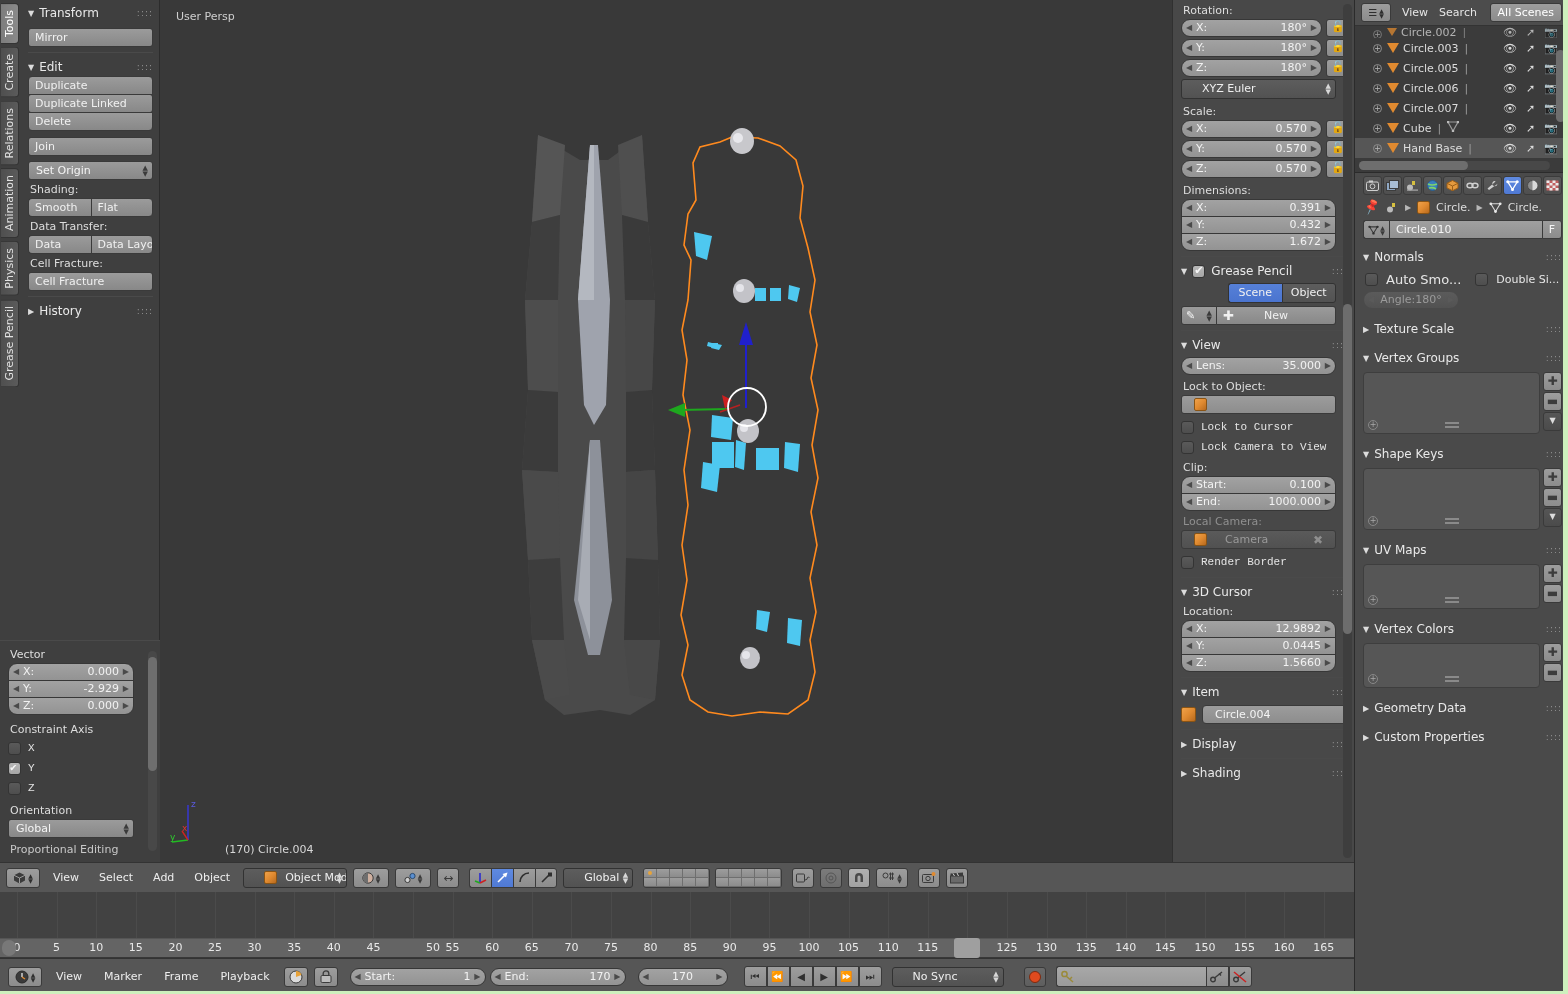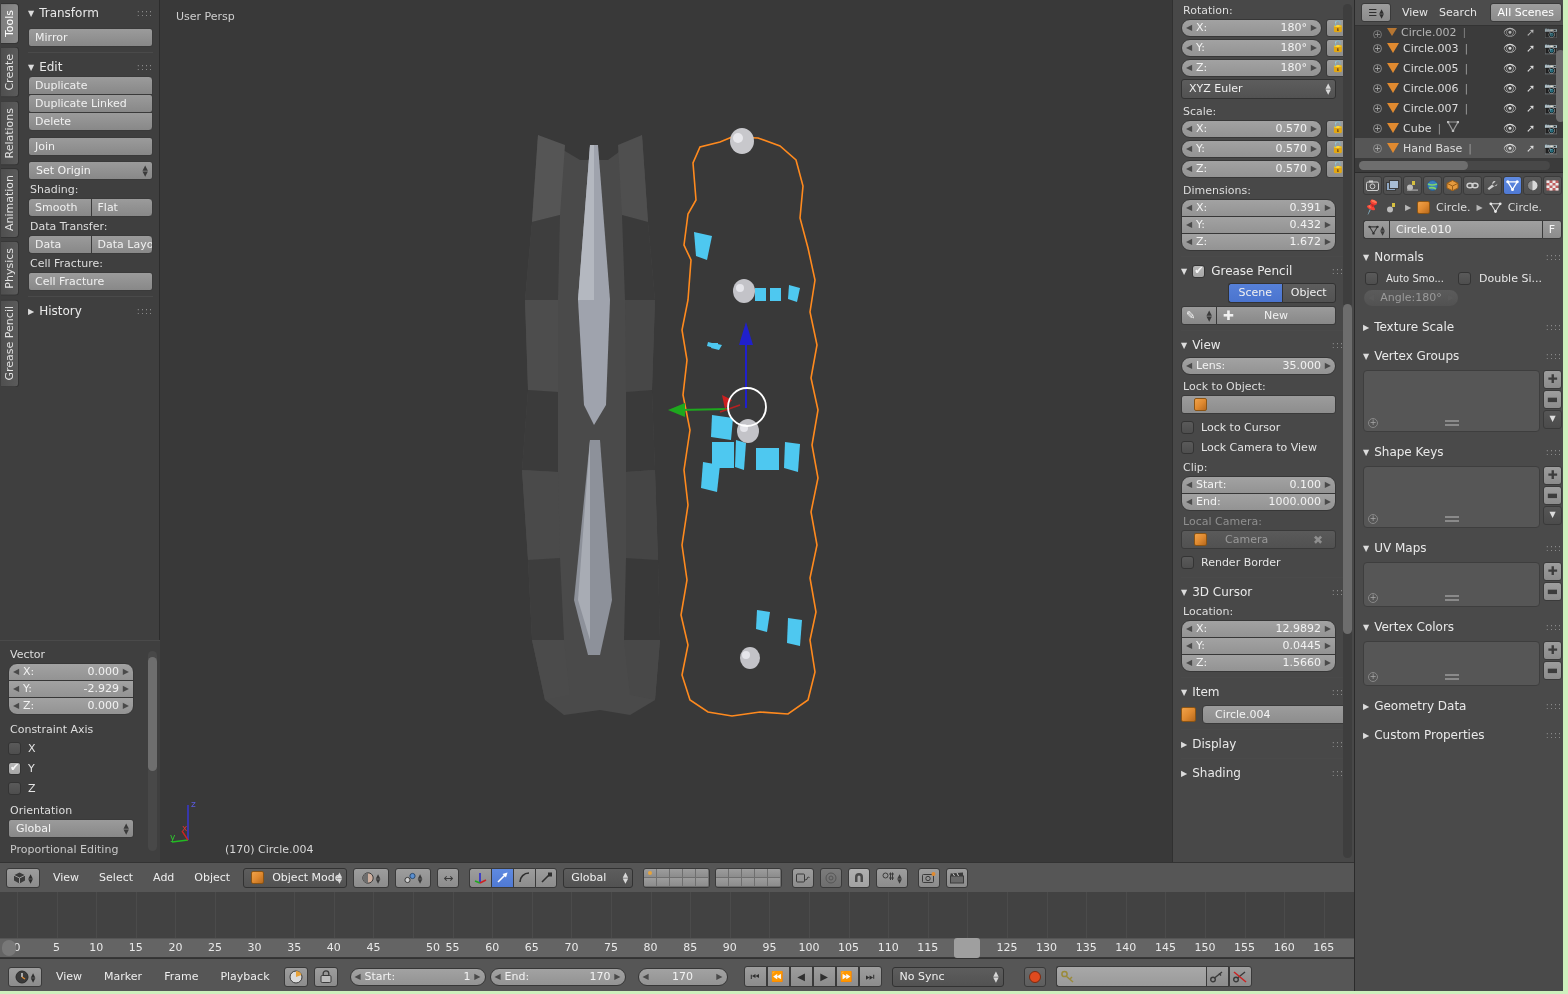--- a/index.html
+++ b/index.html
@@ -51,21 +51,21 @@
     font-size: 8px; color: #4a4a4a;
   }
   .num::before { content: "\25C0"; left: 4px; }
   .num::after  { content: "\25B6"; right: 4px; }
   .num.nodim::before, .num.nodim::after { color:#5a5a5a; }
   .dropdown {
     background: linear-gradient(to bottom, #5d5d5d, #525252);
     border: 1px solid #323232;
     border-radius: 3px;
     height: 20px; line-height: 18px;
-    padding: 0 18px 0 7px;
+    padding: 0 18px 0 20px;
     position: relative; color: #efefef; font-size: 11px;
     overflow: hidden; white-space: nowrap;
   }
   .dropdown .arrows {
     position: absolute; right: 4px; top: 50%; transform: translateY(-50%);
     font-size: 7px; line-height: 6px; color: #d8d8d8; text-align: center;
   }
   .lightdd {
     background: linear-gradient(to bottom, #9b9b9b, #888888);
     border: 1px solid #3a3a3a; border-radius: 3px;
@@ -140,21 +140,21 @@
     border-top: 1px solid #4a4a4a;
   }
   #opscroll {
     position: absolute; right: 3px; top: 10px; width: 9px; height: 200px;
     background: #484848; border-radius: 5px;
   }
   #opscroll i {
     display: block; position: absolute; left: 0; top: 6px;
     width: 9px; height: 114px; background: #6e6e6e; border-radius: 5px;
   }
-  .axisrow { display: flex; align-items: center; gap: 7px; height: 20px; }
+  .axisrow { display: flex; align-items: center; gap: 7px; height: 20px; font-family: Liberation Mono, monospace; }
   .axisrow span { font-size: 11px; color: #e4e4e4; }
 
   
   #viewport {
     position: absolute; left: 160px; top: 0; width: 1012px; height: 862px;
     background: #393939; overflow: hidden;
   }
   #vp-persp { position: absolute; left: 16px; top: 10px; font-size: 11px; color: #cfcfcf; }
   #vp-obj   { position: absolute; left: 65px; top: 843px; font-size: 11px; color: #d7d7d7; }
   #miniaxis { position: absolute; left: 10px; top: 795px; width: 40px; height: 50px; }
@@ -979,21 +979,21 @@
 
     <div class="ppanel">
       <div class="hsep" style="margin:2px 0 0 0"></div>
       <div class="panel-hdr">
         <span class="tri">▼</span>
         <span>Normals</span>
         <span class="grip">::::</span>
       </div>
       <div style="display:flex;gap:8px;align-items:center;margin:6px 0 4px 2px">
         <span class="cbox"></span>
-        <span style="font-size:10px">Auto Smo...</span>
+        <span style="font-size:13px">Auto Smo...</span>
         <span class="cbox" style="margin-left:6px"></span>
         <span style="font-size:11px">Double Si...</span>
       </div>
       <div class="num nodim" style="width:96px;color:#9b9b9b;background:linear-gradient(to bottom,#5b5b5b,#525252);border-color:#4a4a4a;justify-content:center">
         <span style="margin:0 auto">Angle:180°</span>
       </div>
 
       <div class="hsep"></div>
       <div class="panel-hdr">
         <span class="tri">▶</span>

